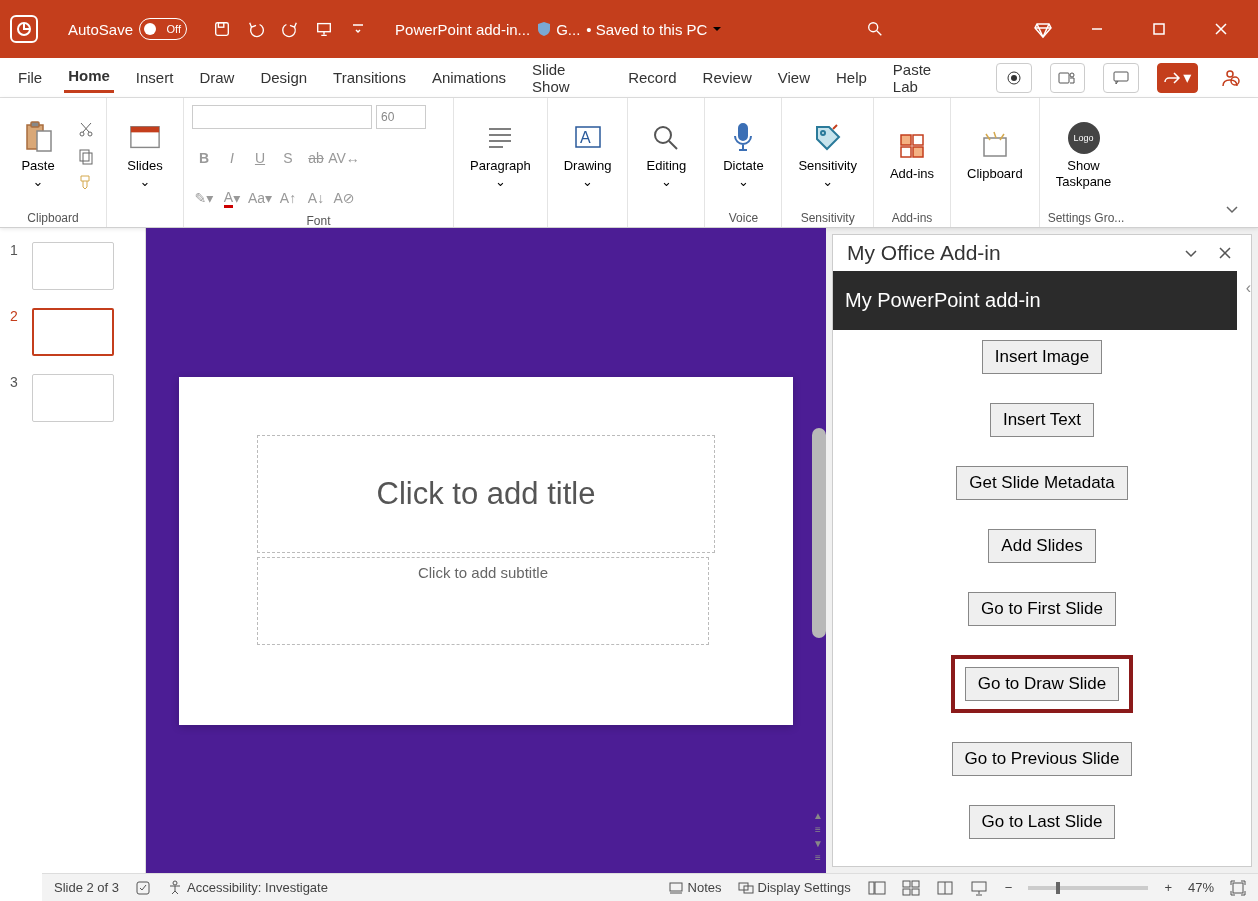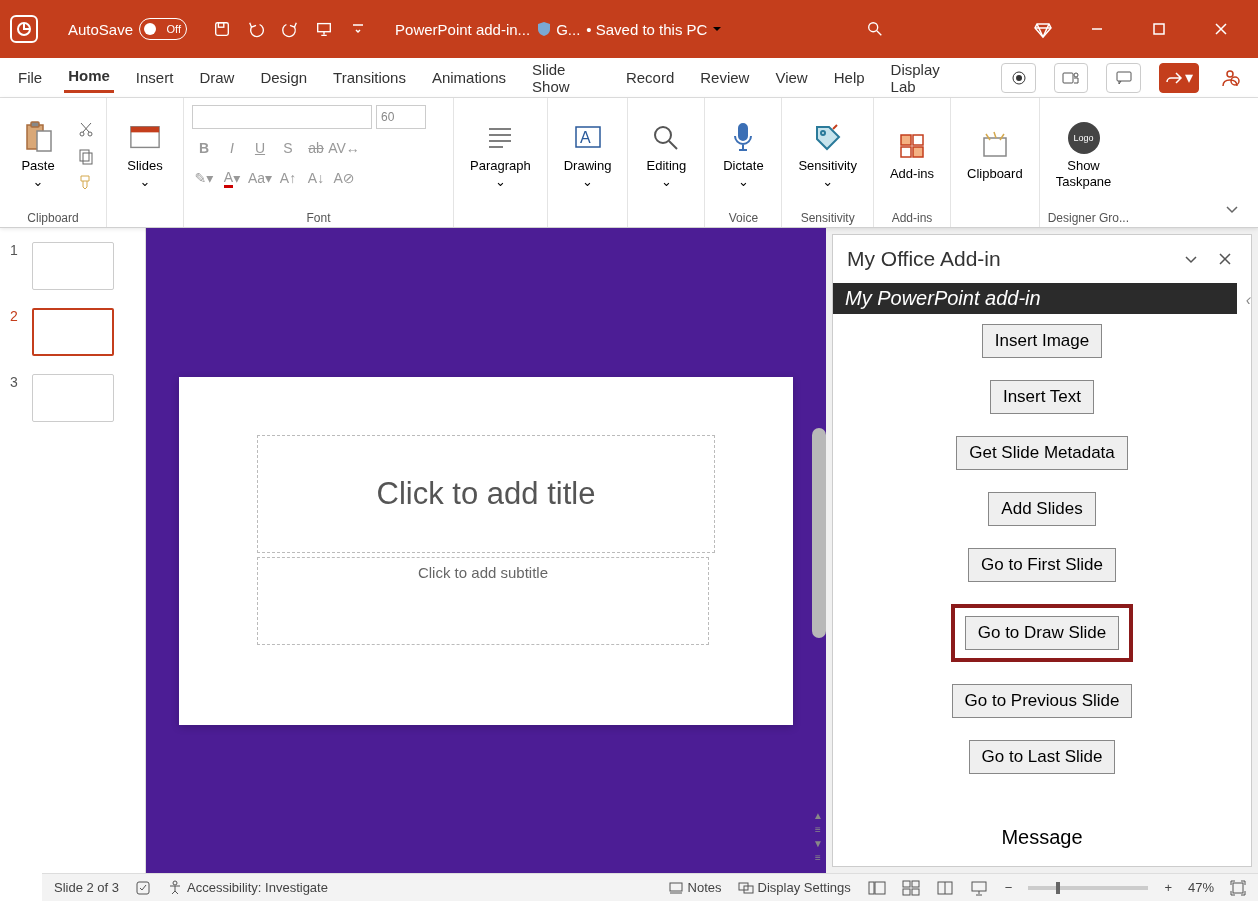--- a/index.html
+++ b/index.html
@@ -55,26 +55,26 @@
 .slide-canvas { width: 614px; height: 348px; background: #fff; box-shadow: 0 2px 8px rgba(0,0,0,0.2); position: relative; }
 .placeholder { position: absolute; border: 1px dashed #bbb; display: flex; align-items: center; justify-content: center; color: #555; }
 .ph-title { left: 78px; top: 58px; right: 78px; height: 118px; font-size: 31px; }
 .ph-sub { left: 78px; top: 180px; right: 84px; height: 88px; font-size: 15px; align-items: flex-start; padding-top: 6px; color: #666; }
 .vscroll { position: absolute; right: 0; top: 200px; width: 14px; height: 210px; background: #b8b8b8; border-radius: 7px; }
 .nav-arrows { position: absolute; right: 1px; bottom: 10px; display: flex; flex-direction: column; gap: 2px; }
 .nav-arrow { width: 14px; height: 12px; display: flex; align-items: center; justify-content: center; color: #888; font-size: 10px; }
 
 
 .taskpane { width: 420px; background: #fff; border-left: 1px solid #ccc; display: flex; flex-direction: column; margin: 6px; border: 1px solid #ccc; }
-.taskpane-header { height: 48px; display: flex; align-items: center; padding: 0 14px; font-size: 21px; color: #333; }
+.taskpane-header { height: 36px; display: flex; align-items: center; padding: 0 14px; font-size: 21px; color: #333; }
 .taskpane-header .spacer { flex: 1; }
 .taskpane-header .hbtn { width: 24px; height: 24px; display: flex; align-items: center; justify-content: center; cursor: pointer; margin-left: 10px; }
-.addin-title { background: #2b2b2b; color: #fff; font-size: 20px; padding: 4px 12px; margin: 0 14px 10px 0; margin-left: 0; position: relative; font-style: italic; }
+.addin-title { background: #2b2b2b; color: #fff; font-size: 20px; padding: 18px 12px; margin: 0 14px 10px 0; margin-left: 0; position: relative; }
 .addin-title::after { content: "‹"; position: absolute; right: -14px; top: 8px; color: #888; font-size: 16px; }
-.addin-body { flex: 1; display: flex; flex-direction: column; align-items: center; padding: 0 20px 20px; gap: 22px; overflow: auto; }
+.addin-body { flex: 1; display: flex; flex-direction: column; align-items: center; padding: 0 20px 20px; gap: 29px; overflow: auto; }
 .addin-btn { background: #efefef; border: 1px solid #888; font-size: 17px; padding: 6px 12px; cursor: pointer; }
 .highlight-wrap { border: 4px solid #8b1a1a; padding: 8px 10px; }
 .message-heading { font-size: 20px; font-weight: 400; margin-top: 30px; }
 
 
 .statusbar { height: 28px; background: #f3f3f3; border-top: 1px solid #ddd; display: flex; align-items: center; padding: 0 12px; font-size: 13px; color: #444; gap: 16px; margin-left: 42px; }
 .statusbar .spacer { flex: 1; }
 .sb-btn { display: flex; align-items: center; gap: 4px; cursor: pointer; }
 .zoom-slider { width: 120px; height: 4px; background: #ccc; position: relative; }
 .zoom-slider::after { content: ""; position: absolute; left: 28px; top: -4px; width: 4px; height: 12px; background: #666; }
@@ -178,21 +178,21 @@
   <div class="tab">Insert</div>
   <div class="tab">Draw</div>
   <div class="tab">Design</div>
   <div class="tab">Transitions</div>
   <div class="tab">Animations</div>
   <div class="tab">Slide Show</div>
   <div class="tab">Record</div>
   <div class="tab">Review</div>
   <div class="tab">View</div>
   <div class="tab">Help</div>
-  <div class="tab">Display Lab</div>
+  <div class="tab">Paste Lab</div>
   <div class="rt-spacer"></div>
   <div class="rt-btn">
       <svg width="16" height="16" viewBox="0 0 16 16">
         <circle cx="8" cy="8" r="6" fill="none" stroke="#333"></circle>
         <circle cx="8" cy="8" r="3" fill="#333"></circle>
       </svg>
     </div>
   <div class="rt-btn">
       <svg width="18" height="16" viewBox="0 0 18 16" fill="none" stroke="#555">
         <rect x="1" y="3" width="10" height="10" rx="1"></rect>
@@ -267,21 +267,21 @@
               <rect x="2" y="2" width="30" height="6" fill="#c43e1c" stroke="none"></rect>
             </svg>
           </div>
         <div class="txt"><span>Slides</span><br>⌄</div>
       </div>
     </div>
     <div class="label">&nbsp;</div>
   </div>
 
   <div class="ribbon-group" style="width:270px">
-    <div class="body" style="flex-direction:column;align-items:stretch;gap:2px">
+    <div class="body" style="flex-direction:column;align-items:stretch;gap:12px">
       <div class="font-row">
         <div class="font-box"></div>
         <div class="font-size-box">60</div>
       </div>
       <div class="font-row">
         <div class="fbtn">
             <b>B</b>
           </div>
         <div class="fbtn">
             <i>I</i>
@@ -417,21 +417,21 @@
   <div class="ribbon-group" style="border-right:none">
     <div class="body">
         <div class="big-btn">
       <div class="ico">
             <div style="width:32px;height:32px;border-radius:50%;background:#444;color:#fff;font-size:9px;display:flex;align-items:center;justify-content:center">Logo</div>
           </div>
       <div class="txt" style="white-space:pre-line">Show
 Taskpane</div>
     </div>
       </div>
-    <div class="label">Designer Gro...</div>
+    <div class="label">Settings Gro...</div>
   </div>
 
   <div class="collapse">
       <svg width="16" height="16" viewBox="0 0 16 16" fill="none" stroke="#666" stroke-width="1.5">
         <path d="M3 6l5 5 5-5"></path>
       </svg>
     </div>
 </div>
 
 <div class="main">

